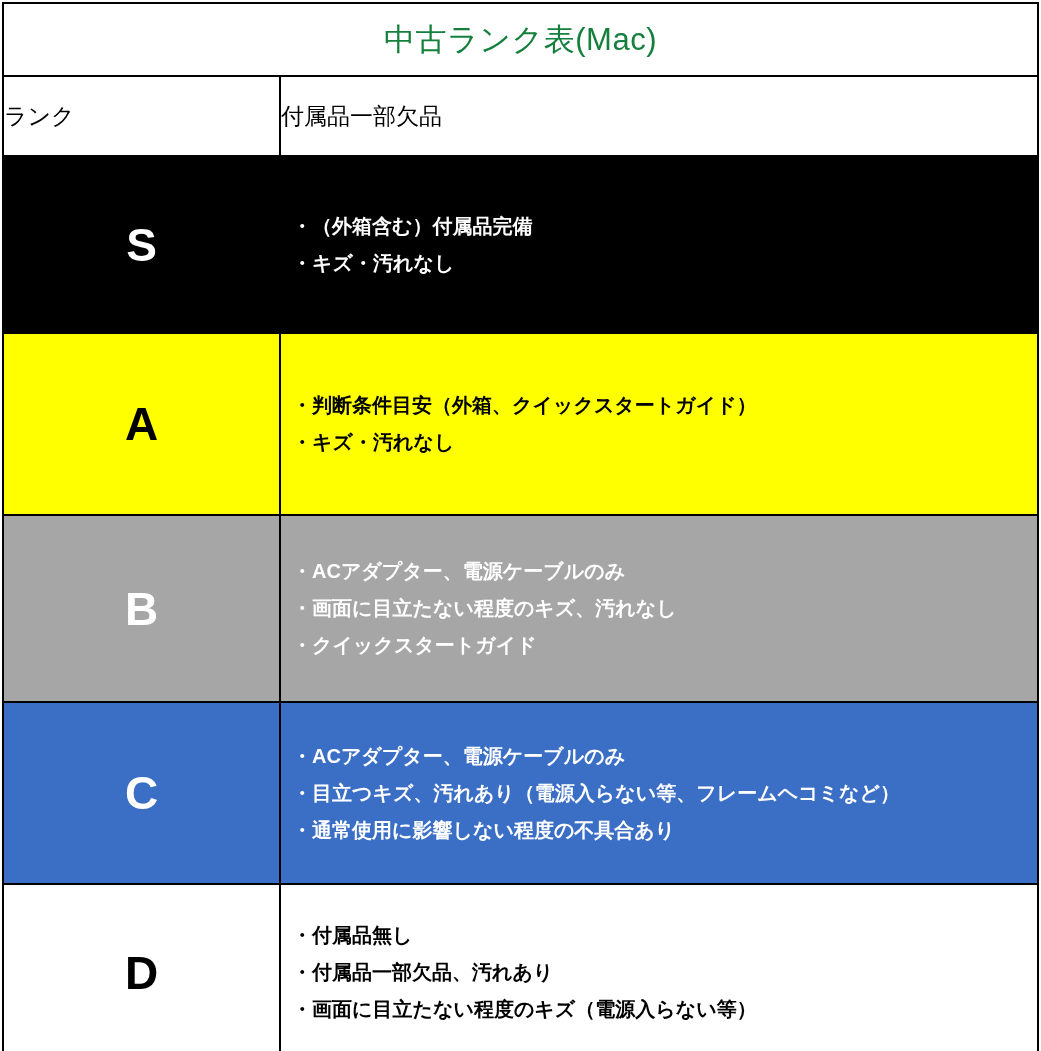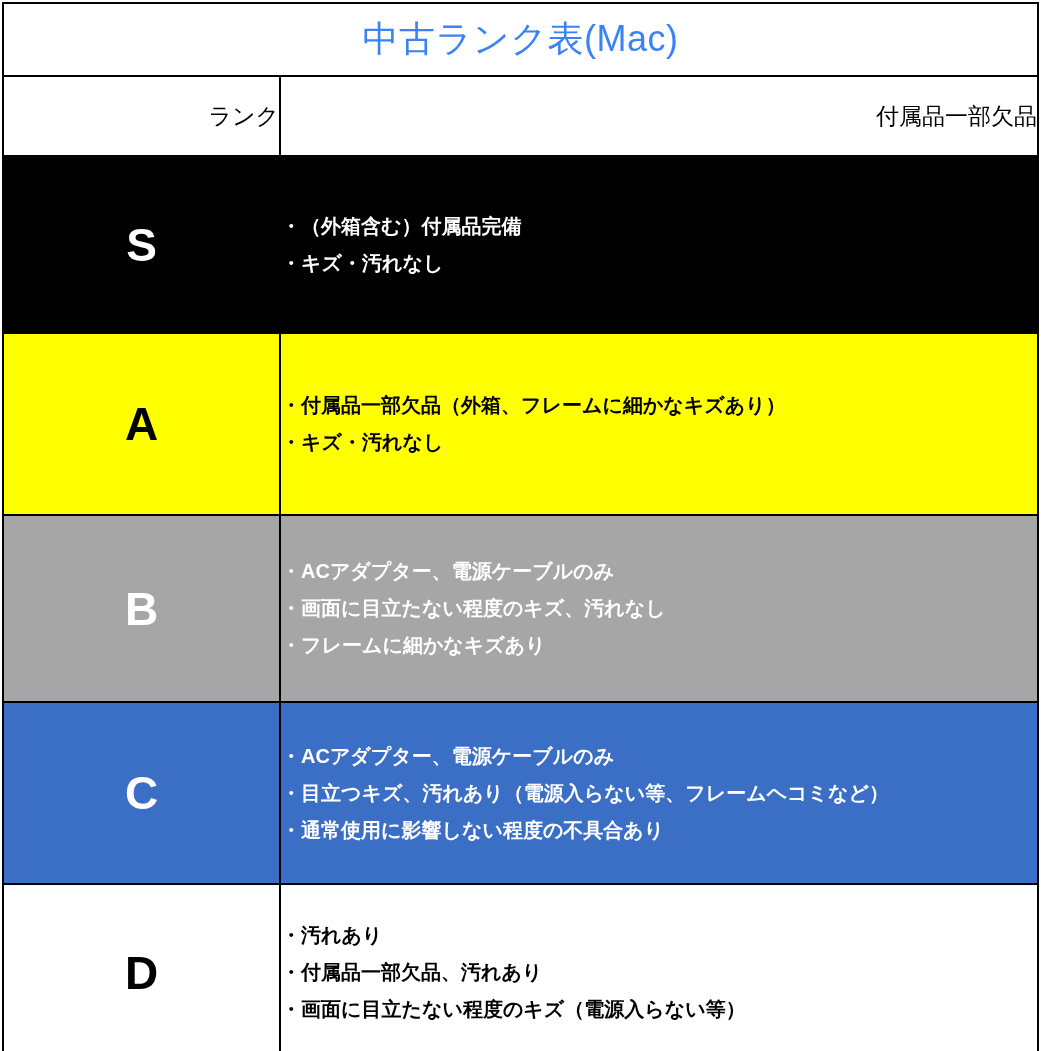--- a/index.html
+++ b/index.html
@@ -31,50 +31,50 @@
     vertical-align: middle;
   }
   col.c-rank { width: 277px; }
   col.c-cond { width: 758px; }
 
   
   .title-cell {
     height: 71px;
     text-align: center;
     vertical-align: middle;
-    font-size: 36px;
-    color: #3b82f6;
+    font-size: 31px;
+    color: #15803d;
     background: #ffffff;
     letter-spacing: 0.5px;
   }
 
   
   .head-cell {
     height: 78px;
-    text-align: right;
+    text-align: left;
     vertical-align: middle;
     font-size: 23px;
     color: #000000;
     background: #ffffff;
   }
 
   
   .rank-cell {
     text-align: center;
     vertical-align: middle;
     font-size: 46px;
     font-weight: bold;
   }
   
   .cond-cell {
     padding: 0 10px 0 24px;
     vertical-align: middle;
   }
   .cond-list {
-    margin: 0;
+    margin: 11px;
     padding: 0;
     list-style: none;
   }
   .cond-list li {
     font-size: 20px;
     font-weight: bold;
     line-height: 1.85;
     white-space: nowrap;
   }
 
@@ -131,53 +131,53 @@
             <li>・（外箱含む）付属品完備</li>
             <li>・キズ・汚れなし</li>
           </ul>
         </td>
       </tr>
 
       <tr class="row-a">
         <td class="rank-cell">A</td>
         <td class="cond-cell">
           <ul class="cond-list">
-            <li>・付属品一部欠品（外箱、フレームに細かなキズあり）</li>
+            <li>・判断条件目安（外箱、クイックスタートガイド）</li>
             <li>・キズ・汚れなし</li>
           </ul>
         </td>
       </tr>
 
       <tr class="row-b">
         <td class="rank-cell">B</td>
         <td class="cond-cell">
           <ul class="cond-list">
             <li>・ACアダプター、電源ケーブルのみ</li>
             <li>・画面に目立たない程度のキズ、汚れなし</li>
-            <li>・フレームに細かなキズあり</li>
+            <li>・クイックスタートガイド</li>
           </ul>
         </td>
       </tr>
 
       <tr class="row-c">
         <td class="rank-cell">C</td>
         <td class="cond-cell">
           <ul class="cond-list">
             <li>・ACアダプター、電源ケーブルのみ</li>
             <li>・目立つキズ、汚れあり（電源入らない等、フレームヘコミなど）</li>
             <li>・通常使用に影響しない程度の不具合あり</li>
           </ul>
         </td>
       </tr>
 
       <tr class="row-d">
         <td class="rank-cell">D</td>
         <td class="cond-cell">
           <ul class="cond-list">
-            <li>・汚れあり</li>
+            <li>・付属品無し</li>
             <li>・付属品一部欠品、汚れあり</li>
             <li>・画面に目立たない程度のキズ（電源入らない等）</li>
           </ul>
         </td>
       </tr>
     </tbody>
   </table>
 </div>
 
 </body></html>

